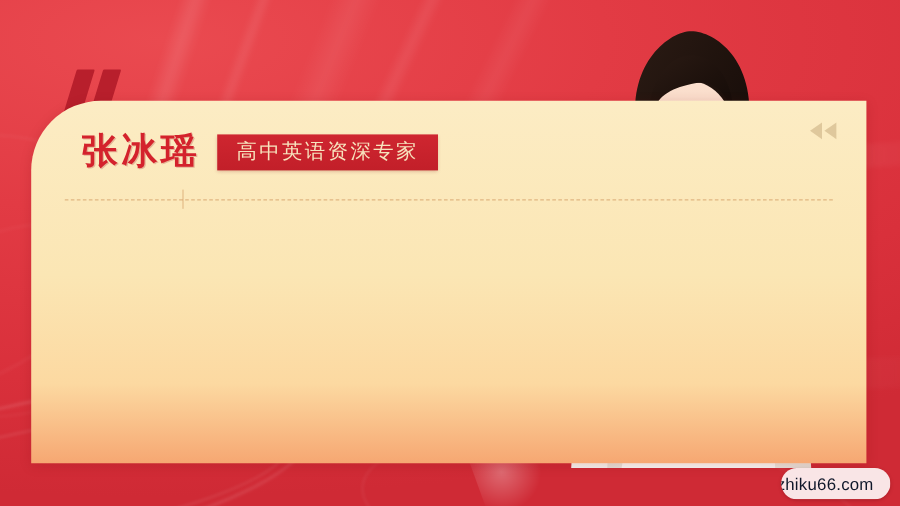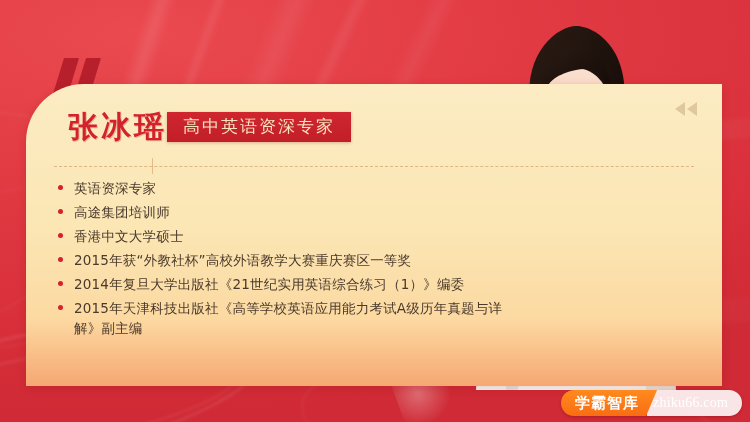--- a/index.html
+++ b/index.html
@@ -93,21 +93,21 @@
     width: 24px; height: 18px;
     opacity: .42;
   }
 
   
   .title-row {
     position: absolute;
     left: 42px; top: 28px;
     display: flex;
     align-items: flex-end;
-    gap: 0;
+    gap: 14px;
   }
   .name {
     font-family: "DejaVu Sans", "Liberation Sans", sans-serif;
     font-size: 30px;
     font-weight: 700;
     color: #d4222c;
     letter-spacing: 3px;
     line-height: 1;
     text-shadow: 1px 1px 0 rgba(160,20,28,.25);
     white-space: nowrap;
@@ -191,22 +191,22 @@
     font-size: 15px;
     font-weight: 700;
     letter-spacing: 1px;
     padding: 0 12px 0 14px;
     display: flex; align-items: center;
     clip-path: polygon(0 0, 100% 0, calc(100% - 11px) 100%, 0 100%);
     padding-right: 18px;
   }
   .wm-right {
     background: rgba(255,255,255,.88);
-    color: #ffffff;
-    font-family: Liberation Serif, serif;
+    color: #0f172a;
+    font-family: Liberation Sans, sans-serif;
     font-size: 14px;
     letter-spacing: .2px;
     padding: 0 14px 0 6px;
     display: flex; align-items: center;
     margin-left: -10px;
   }
 </style>
 </head>
 <body>
 
@@ -335,30 +335,21 @@
       </svg>
 
       <div class="title-row">
         <div class="name">张冰瑶</div>
         <div class="badge">高中英语资深专家</div>
       </div>
 
       <div class="divider"></div>
       <div class="divider-tick"></div>
 
-      <ul class="bullets">
-        <li>英语资深专家</li>
-        <li>高途集团培训师</li>
-        <li>香港中文大学硕士</li>
-        <li>2015年获“外教社杯”高校外语教学大赛重庆赛区一等奖</li>
-        <li>2014年复旦大学出版社《21世纪实用英语综合练习（1）》编委</li>
-        <li>2015年天津科技出版社《高等学校英语应用能力考试A级历年真题与详解》副主编</li>
-      </ul>
 
     </div>
   </div>
 
   <div class="watermark">
-    <div class="wm-left">学霸智库</div>
     <div class="wm-right">zhiku66.com</div>
   </div>
 
 </div>
 
 </body></html>

